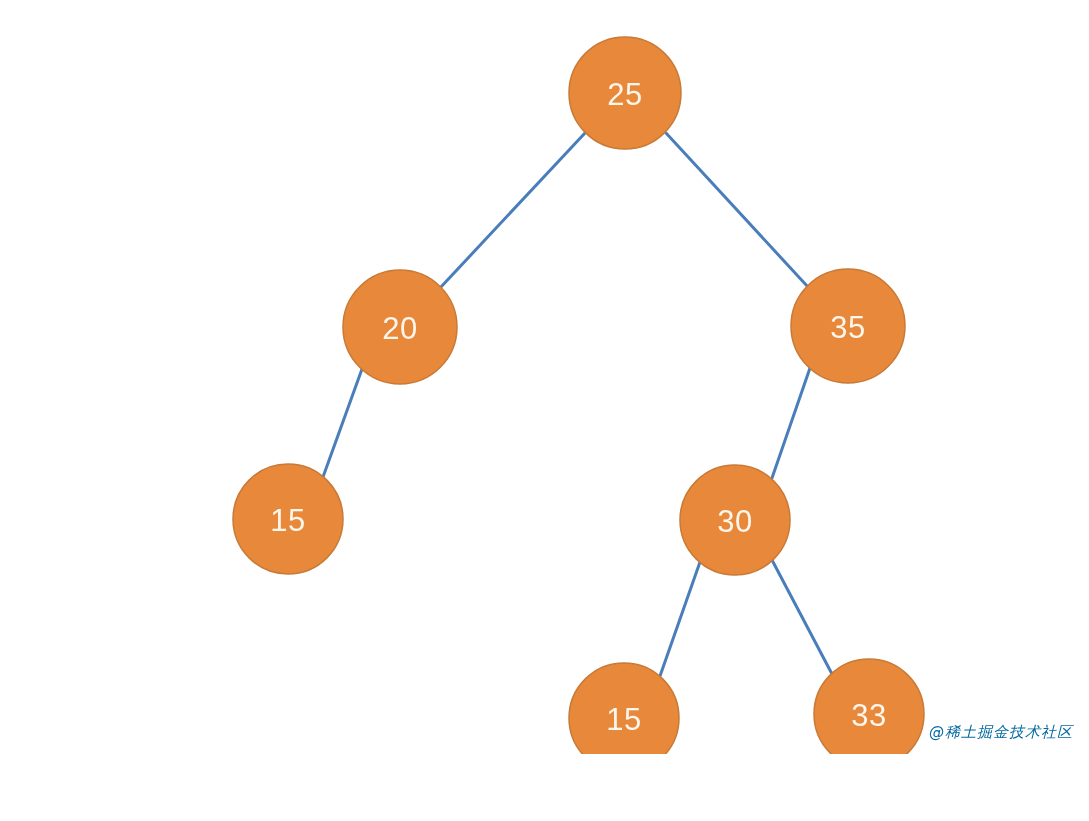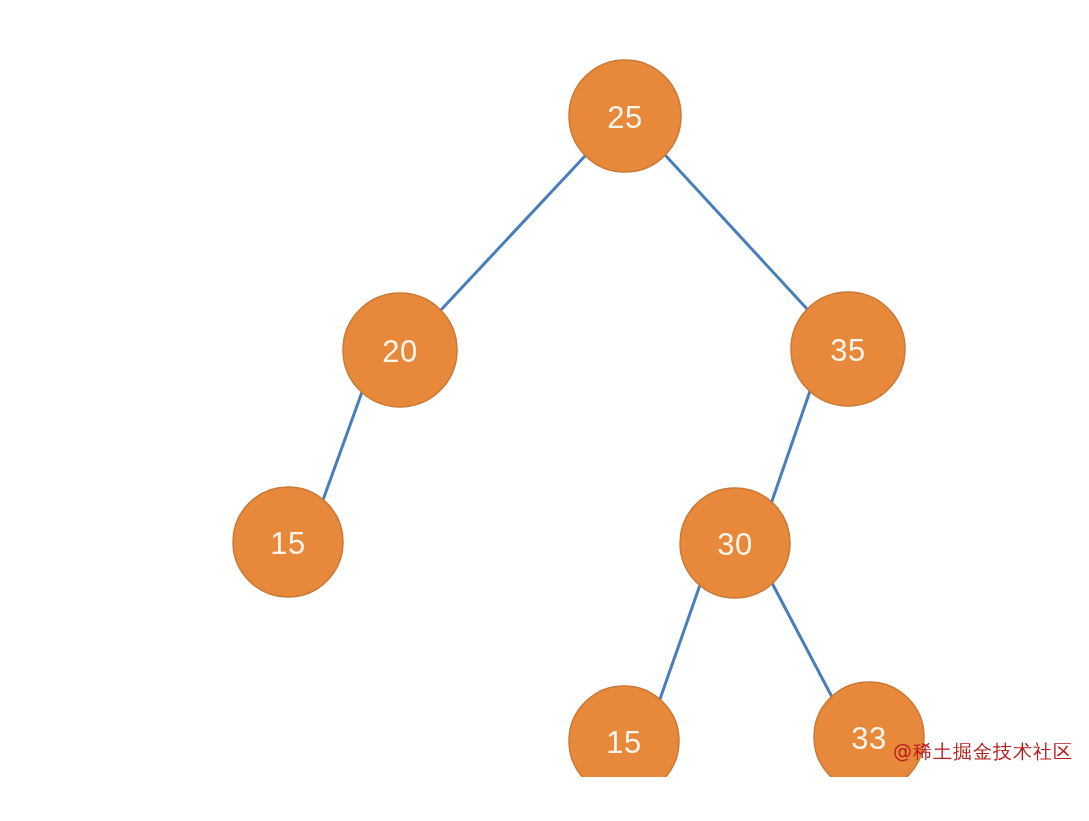--- a/index.html
+++ b/index.html
@@ -10,21 +10,20 @@
   }
   body {
     font-family: "Liberation Sans", "DejaVu Sans", sans-serif;
   }
   #canvas {
     position: relative;
     width: 1089px;
     height: 754px;
     background: #ffffff;
     overflow: hidden;
-    margin-top: 23px;
   }
   #tree-svg {
     position: absolute;
     left: 0;
     top: 0;
     width: 1089px;
     height: 821px;
     display: block;
   }
   .edge-line {
@@ -44,26 +43,27 @@
     font-size: 31px;
     font-weight: 300;
     text-anchor: middle;
     dominant-baseline: central;
     letter-spacing: 0.5px;
   }
   .watermark {
     position: absolute;
     right: 16px;
     bottom: 12px;
-    color: #b91c1c;
-    font-size: 19px;
+    color: #0369a1;
+    font-size: 15px;
     font-family: "DejaVu Sans", "Liberation Sans", sans-serif;
     letter-spacing: 1px;
     white-space: nowrap;
     user-select: none;
+    font-style: italic;
   }
 </style>
 </head>
 <body>
 
 <div id="canvas">
 
   <svg id="tree-svg" viewBox="0 0 1089 821" xmlns="http://www.w3.org/2000/svg">
     <g id="edges-group">
         <line class="edge-line" x1="585" y1="133" x2="440" y2="288" stroke="#4a7ebb" stroke-width="3"></line>

